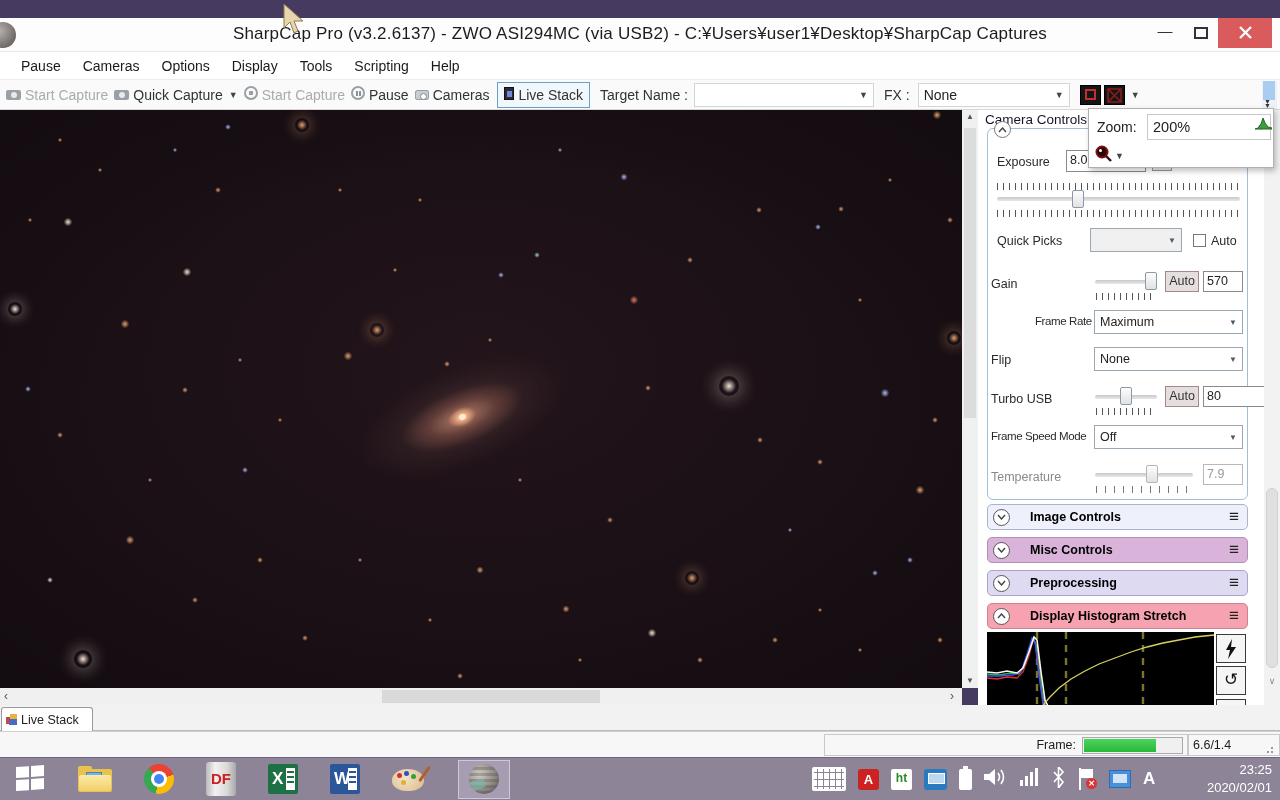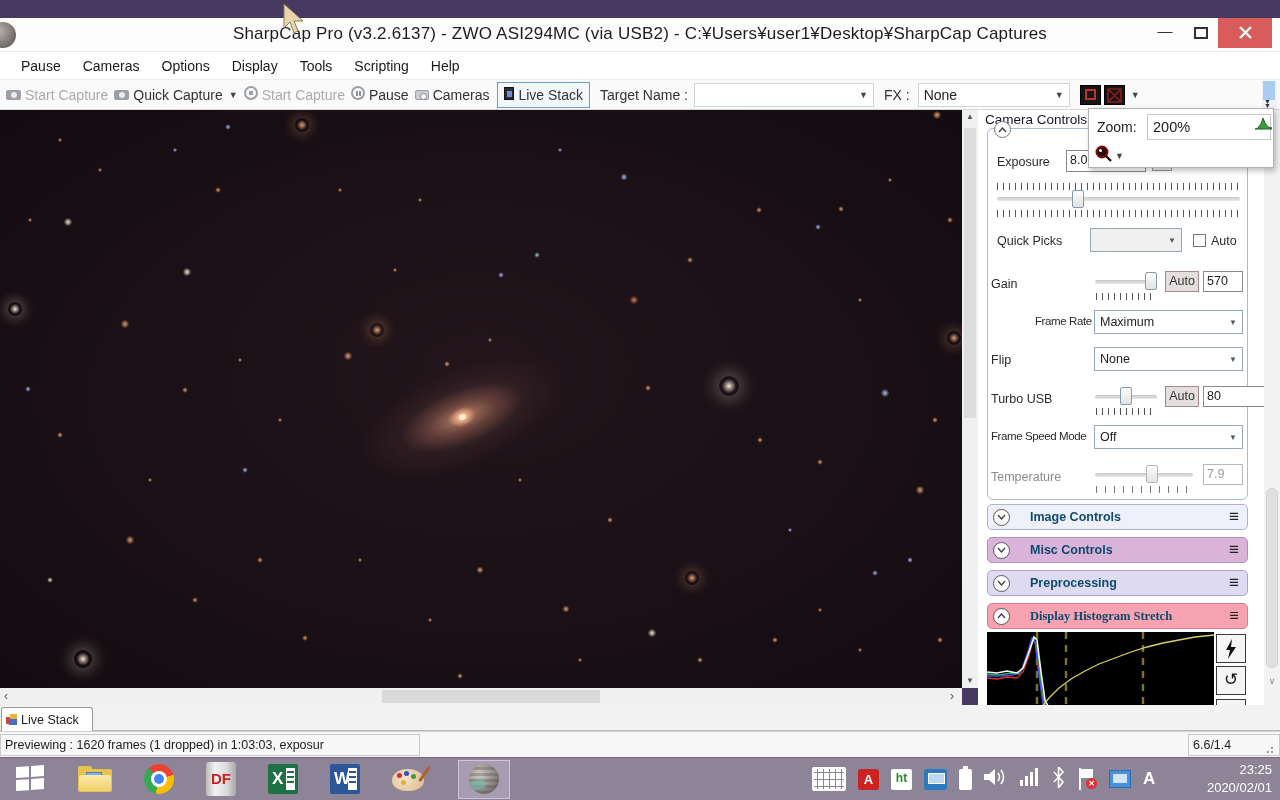--- a/index.html
+++ b/index.html
@@ -90,21 +90,21 @@
   .sl-track { position:absolute; height:4px; background:linear-gradient(#c8c8c8,#e8e8e8); border-radius:2px; }
   .sl-thumb { position:absolute; width:12px; height:18px; background:linear-gradient(#fdfdfd,#e2e2e2); border:1px solid #8899aa; border-radius:2px; }
   .sl-thumb.disabled { border-color:#b5b5b5; }
   .ticks { position:absolute; height:7px; background:repeating-linear-gradient(90deg,#555 0 1px,transparent 1px 6px); }
   .ticks.sparse { background:repeating-linear-gradient(90deg,#777 0 1px,transparent 1px 9px); }
   .checkbox { position:absolute; width:13px; height:13px; background:#fff; border:1px solid #777; }
 
   
   .sect { position:absolute; left:987px; width:261px; height:26px; border-radius:5px; border:1px solid #b4b4c4; display:flex; align-items:center; }
   .sect .chev { width:17px; height:17px; border:1px solid #555; border-radius:50%; background:#fff; margin-left:5px; flex:0 0 auto; }
-  .sect .s-label { font-size:12.5px; font-weight:bold; color:#0c4a6e; margin-left:8px; flex:1;padding-left:12px; }
+  .sect .s-label { font-size:12.5px; font-weight:bold; color:#000000; margin-left:8px; flex:1;padding-left:12px; }
   .sect .burger { font-size:17px; font-weight:bold; color:#222; margin-right:8px; }
   .chev svg { display:block; margin:4px auto 0; }
 
   
   #hist { left:987px; top:632px; width:227px; height:76px; background:#000; }
   .hist-btn { position:absolute; left:1216px; width:30px; height:29px; background:#f5f5f5; border:1px solid #3a3a3a; text-align:center; }
   #hist-btn-reset { font-size:17px; color:#111; line-height:26px; }
   #panel-scroll { left:1264px; top:110px; width:16px; height:595px; background:#f2f2f2; }
   #panel-scroll .thumb { position:absolute; left:2px; top:378px; width:12px; height:180px; background:#e0e0e0; border:1px solid #d0d0d0; border-radius:6px; }
   #panel-scroll .arr { position:absolute; left:0; top:566px; width:16px; text-align:center; font-size:9px; color:#888; }
@@ -440,21 +440,21 @@
     </div>
     <div class="sect" style="top: 570px; background: rgb(222, 218, 242); border-color: rgb(170, 164, 204);">
       <span class="chev">
         <svg width="9" height="6" viewBox="0 0 9 6">
           <polyline points="1,1 4.5,5 8,1" fill="none" stroke="#444" stroke-width="1.4"></polyline>
         </svg>
       </span>
       <span class="s-label">Preprocessing</span>
       <span class="burger">≡</span>
     </div>
-    <div class="sect" style="top: 603px; background: rgb(246, 162, 177); border-color: rgb(208, 128, 143); font-family: Liberation Serif, serif;">
+    <div class="sect" style="top: 603px; background: rgb(246, 162, 177); border-color: rgb(208, 128, 143);">
       <span class="chev">
         <svg width="9" height="6" viewBox="0 0 9 6">
           <polyline points="1,5 4.5,1 8,5" fill="none" stroke="#444" stroke-width="1.4"></polyline>
         </svg>
       </span>
       <span class="s-label">Display Histogram Stretch</span>
       <span class="burger">≡</span>
     </div>
   </div>
 
@@ -503,21 +503,26 @@
 <div class="abs" id="ls-tab">
   <span class="stack-icon">
     <i style="left:0;top:3px;width:6px;height:7px;background:#c44;"></i>
     <i style="left:4px;top:0;width:7px;height:6px;background:#e6b33c;"></i>
     <i style="left:3px;top:5px;width:8px;height:6px;background:#4a6cc0;"></i>
   </span>
   <span class="t-label">Live Stack</span>
 </div>
 
 <div class="abs" id="statusbar">
-  <div class="seg" style="left:0; width:420px;">Previewing : 1620 frames (1 dropped) in 1:03:03, exposur</div>
+  <div class="seg" id="seg-frame" style="left:824px; width:364px;">
+    <span>Frame:</span>
+    <span id="frame-progress">
+        <span class="fill" id="frame-fill" style="width: 72px;"></span>
+      </span>
+  </div>
   <div class="seg" style="left:1188px; width:92px;">6.6/1.4</div>
   <div id="grip"></div>
 </div>
 
 <div class="abs" id="taskbar">
   <div id="task-icons" style="display:flex; align-items:center; gap:32px; margin-left:16px;">
       <div class="tb-icon">
         <div class="win-logo">
           <i></i>
           <i></i>

